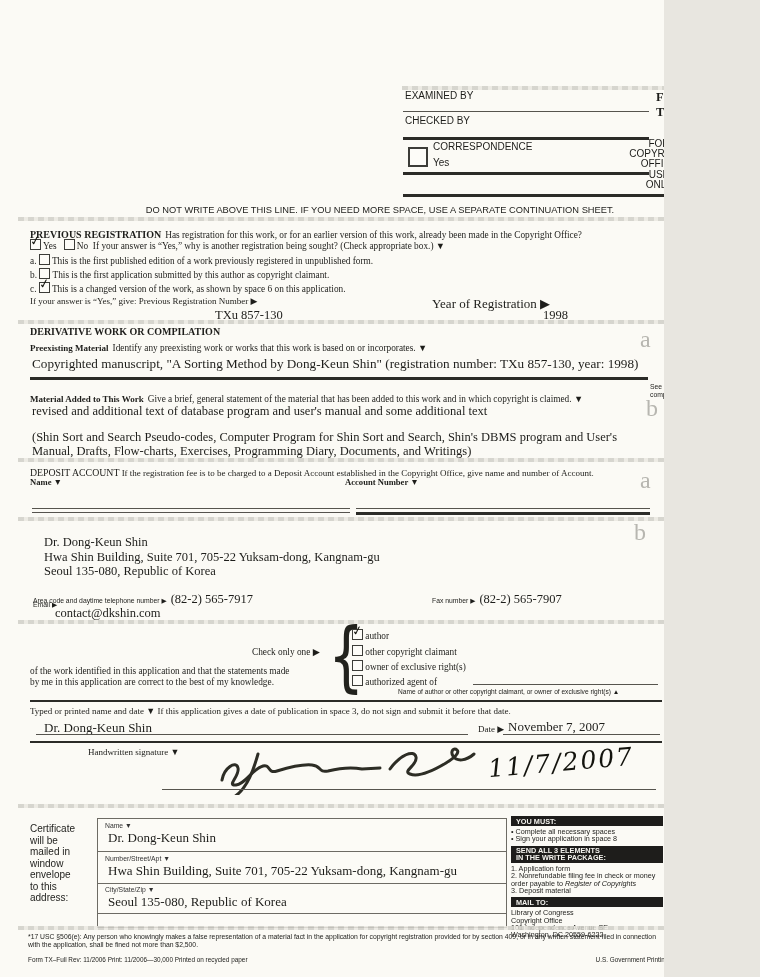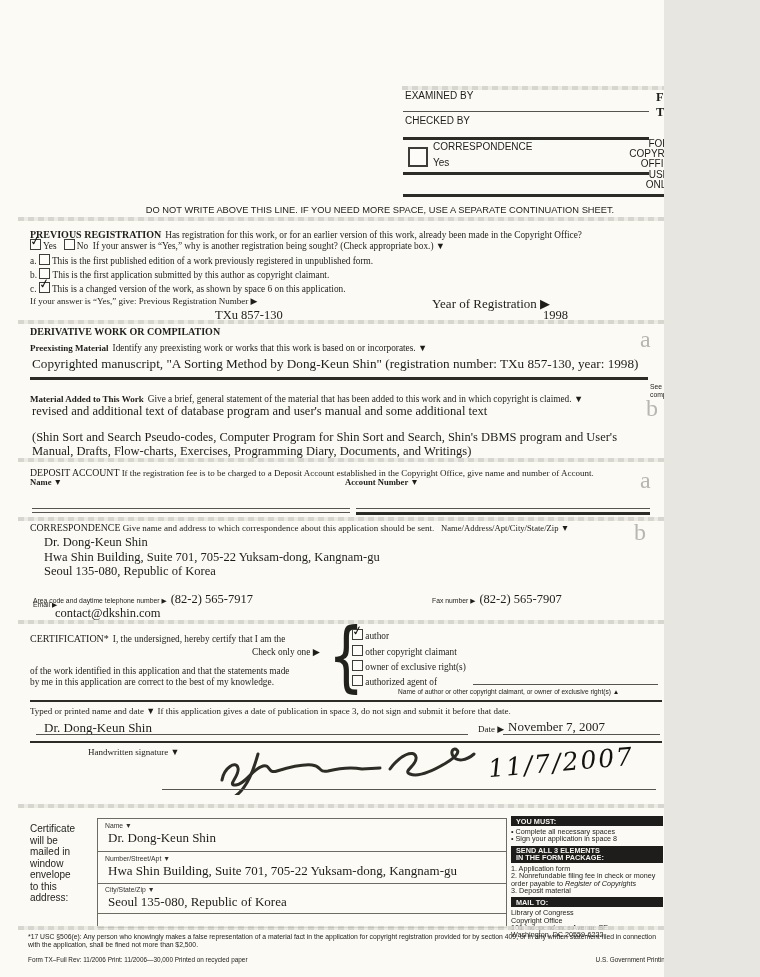--- a/index.html
+++ b/index.html
@@ -122,48 +122,39 @@
   </div>
   <div class="abs lbl-sm" style="left:30px;top:477px;">Name ▼</div>
   <div class="abs lbl-sm" style="left:345px;top:477px;">Account Number ▼</div>
   <div class="abs thin" style="left:32px;top:508px;width:318px;"></div>
   <div class="abs thin" style="left:32px;top:512px;width:318px;"></div>
   <div class="abs thin" style="left:356px;top:508px;width:294px;"></div>
   <div class="abs thick" style="left:356px;top:512px;width:294px;"></div>
   <div class="abs band" style="left:18px;top:517px;width:730px;"></div>
 
   
-  <div class="abs" style="left:30px;top:522px;width:615px;font-size:9px;">
-    <span class="b" style="font-size:9.8px;">CORRESPONDENCE</span>
-    <span>Give name and address to which correspondence about this application should be sent.</span>&nbsp;&nbsp;
-    <span class="b" style="font-size:8.6px;">Name/Address/Apt/City/State/Zip ▼</span>
-  </div>
   <div class="abs val" style="left:44px;top:535px;line-height:14.5px;">
     <div>Dr. Dong-Keun Shin</div>
     <div>Hwa Shin Building, Suite 701, 705-22 Yuksam-dong, Kangnam-gu</div>
     <div>Seoul 135-080, Republic of Korea</div>
   </div>
   <div class="abs" style="left:33px;top:589px;">
     <span class="sans tiny">Area code and daytime telephone number ▶</span>
     <span class="val">(82-2) 565-7917</span>
   </div>
   <div class="abs" style="left:432px;top:589px;">
     <span class="sans tiny">Fax number ▶</span>
     <span class="val">(82-2) 565-7907</span>
   </div>
   <div class="abs sans tiny" style="left:33px;top:601px;">Email ▶</div>
   <div class="abs val" style="left:55px;top:606px;">contact@dkshin.com</div>
   <div class="abs band" style="left:18px;top:620px;width:730px;"></div>
 
   
   <div class="abs bignum" style="left:684px;top:618px;">8</div>
-  <div class="abs" style="left:30px;top:628px;width:310px;">
-    <span class="b" style="font-size:10px;">CERTIFICATION*</span>
-    <span class="t93">I, the undersigned, hereby certify that I am the</span>
-  </div>
   <div class="abs t93" style="left:252px;top:646px;">Check only one ▶</div>
   <div class="abs" style="left:322px;top:618px;font-family:'DejaVu Sans',sans-serif;font-size:76px;line-height:1;color:#22221d;transform:scaleX(.75);">{</div>
   <div class="abs t93" style="left:352px;top:629px;">
     <span class="cb"><span class="tick">✓</span></span>
     <span>author</span>
   </div>
   <div class="abs t93" style="left:352px;top:645px;">
     <span class="cb"></span>
     <span>other copyright claimant</span>
   </div>
@@ -227,21 +218,21 @@
       <div style="font-size:13px;padding:1px 0 0 3px;">Seoul 135-080, Republic of Korea</div>
     </div>
     <div style="border-top:1px solid #6d6b64;margin-top:3px;height:6px;"></div>
   </div>
   <div class="abs" style="left:511px;top:816px;width:152px;">
     <div class="blackbar">YOU MUST:</div>
     <div class="ritem" style="margin-top:2px;">• Complete all necessary spaces</div>
     <div class="ritem">• Sign your application in space 8</div>
     <div class="blackbar" style="margin-top:3px;">
       <div>SEND ALL 3 ELEMENTS</div>
-      <div>IN THE FORM PACKAGE:</div>
+      <div>IN THE WRITE PACKAGE:</div>
     </div>
     <div class="ritem" style="margin-top:2px;">1. Application form</div>
     <div class="ritem">2. Nonrefundable filing fee in check or money</div>
     <div class="ritem"><span>order payable to </span><span class="i">Register of Copyrights</span></div>
     <div class="ritem">3. Deposit material</div>
     <div class="blackbar" style="margin-top:3px;">MAIL TO:</div>
     <div class="ritem" style="margin-top:2px;">Library of Congress</div>
     <div class="ritem">Copyright Office</div>
     <div class="ritem">101 Independence Avenue SE</div>
     <div class="ritem">Washington, DC 20559-6222</div>

